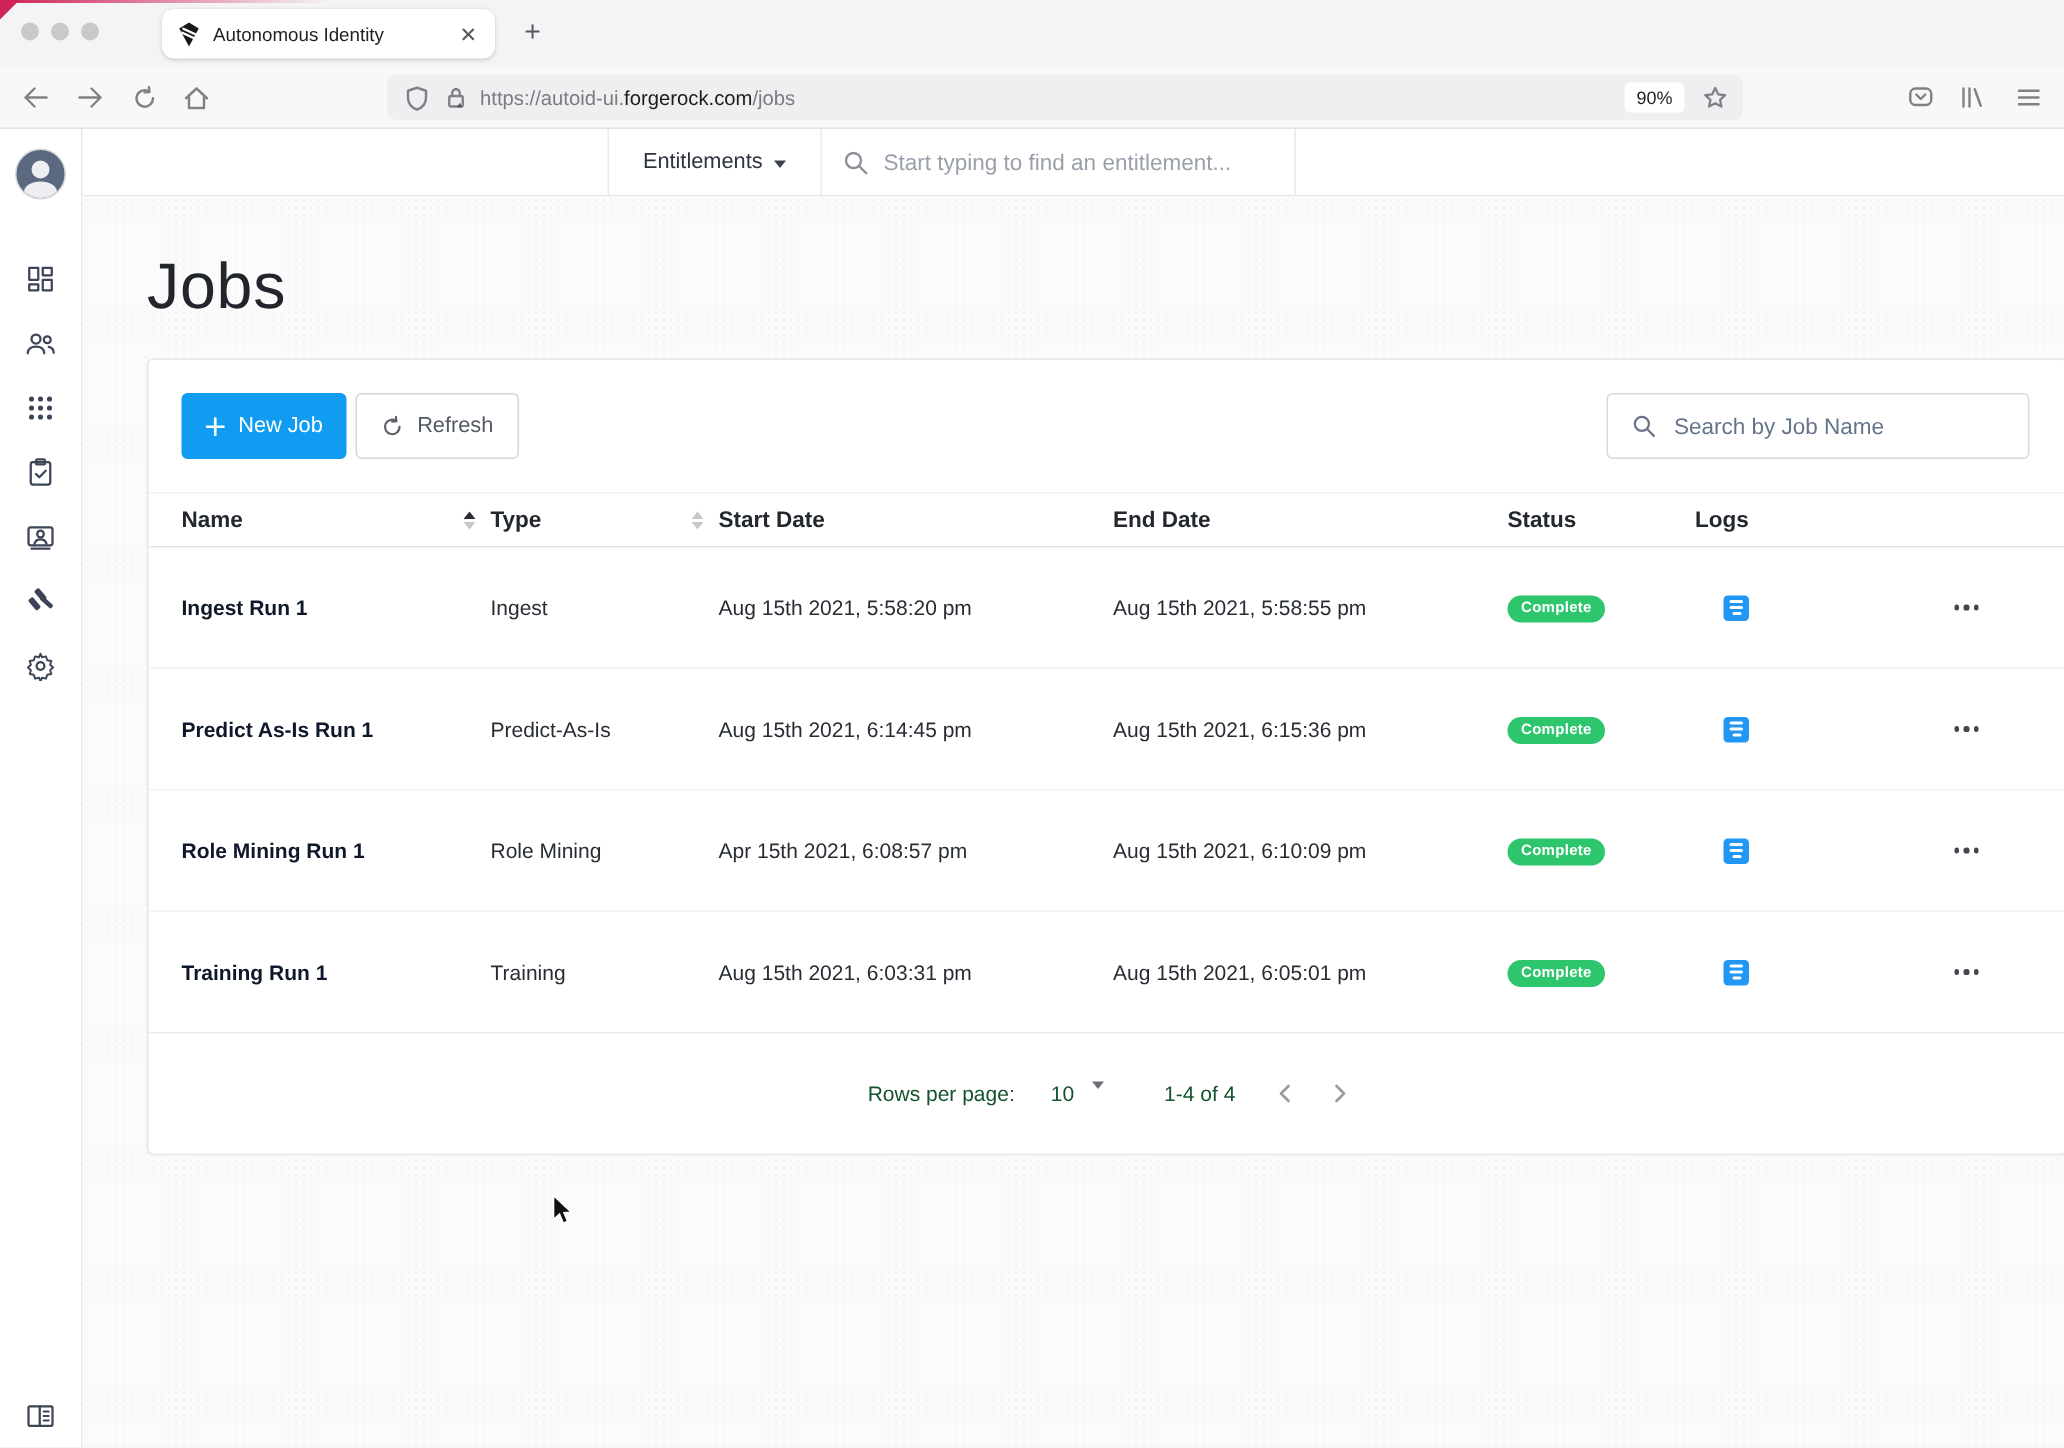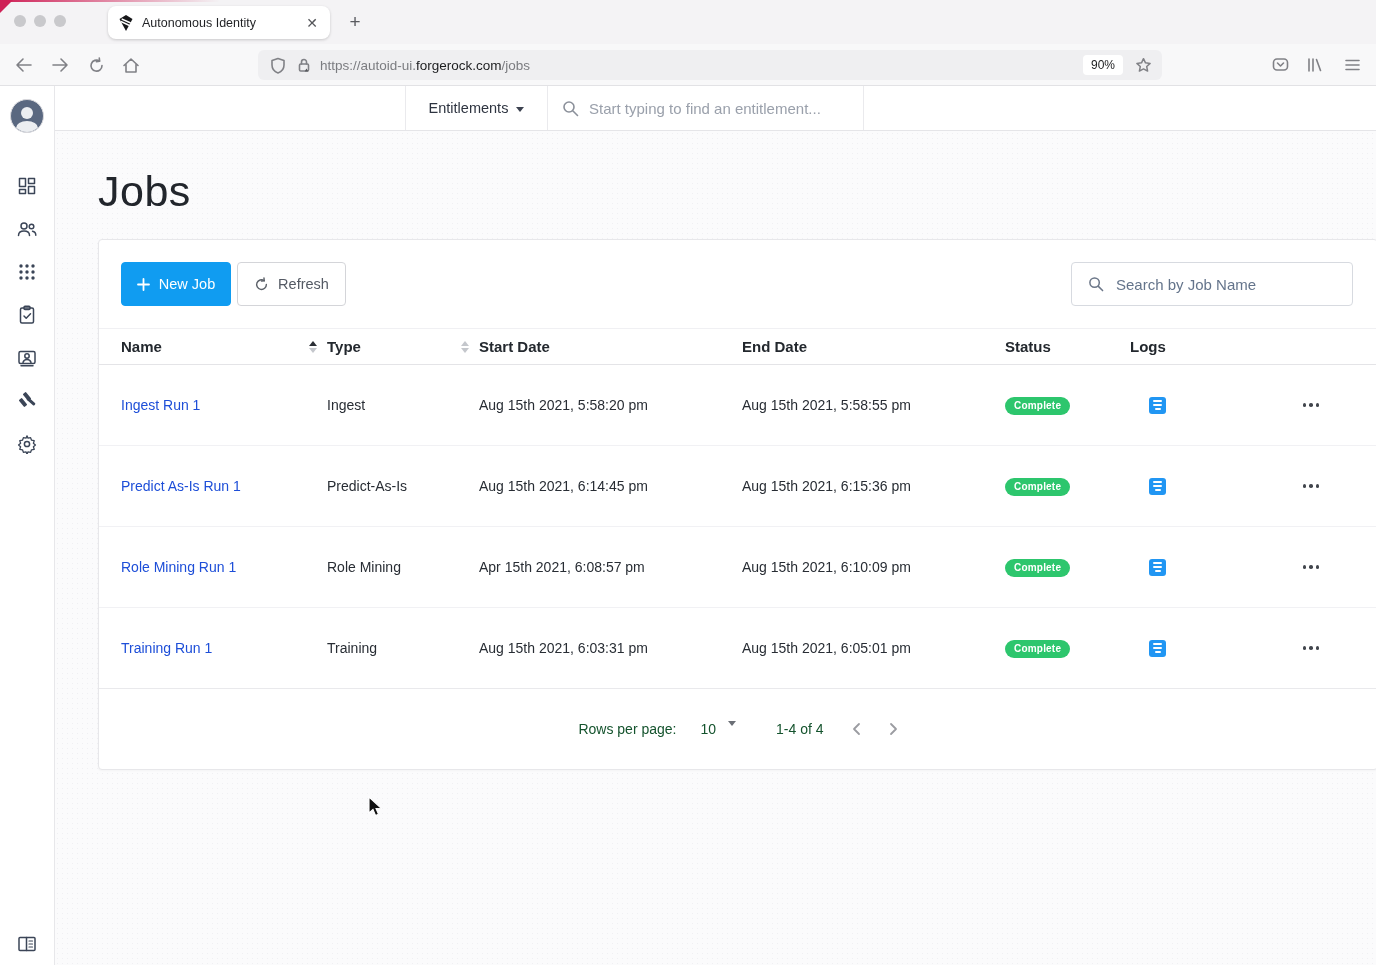--- a/index.html
+++ b/index.html
@@ -82,21 +82,21 @@
     font-size:15px; font-weight:700; color:#23282e; }
   .tr.row { height:81px; border-bottom:1px solid #f1f1f4; font-size:14px; color:#282d34; }
   .tr.row:last-of-type { border-bottom:1px solid #e9e9ec; }
   .c-name  { width:206px; display:flex; align-items:center; }
   .c-type  { width:152px; display:flex; align-items:center; }
   .c-start { width:263px; }
   .c-end   { width:263px; }
   .c-status{ width:125px; }
   .c-logs  { width:115px; }
   .c-act   { flex:1; display:flex; justify-content:center; }
-  .row .c-name { font-weight:400; color:#1d4ed8; }
+  .row .c-name { font-weight:700; color:#0f172a; }
   .sorter { display:inline-flex; flex-direction:column; gap:2px; margin-left:auto; margin-right:10px; }
   .sorter i { width:0; height:0; border-left:4px solid transparent; border-right:4px solid transparent; display:block; }
   .sorter .up   { border-bottom:5px solid #c4c7cc; }
   .sorter .down { border-top:5px solid #c4c7cc; }
   .sorter.active .up { border-bottom-color:#2b2f35; }
 
   .badge { display:inline-block; background:#2dc66d; color:#fff; font-size:10px; font-weight:700;
     padding:3px 9px 4px; border-radius:10px; letter-spacing:0.2px; }
   .logicon { margin-left:19px; width:17px; height:17px; background:#2196f3; border-radius:3px;
     display:flex; flex-direction:column; align-items:center; justify-content:center; gap:2px; cursor:pointer; }

